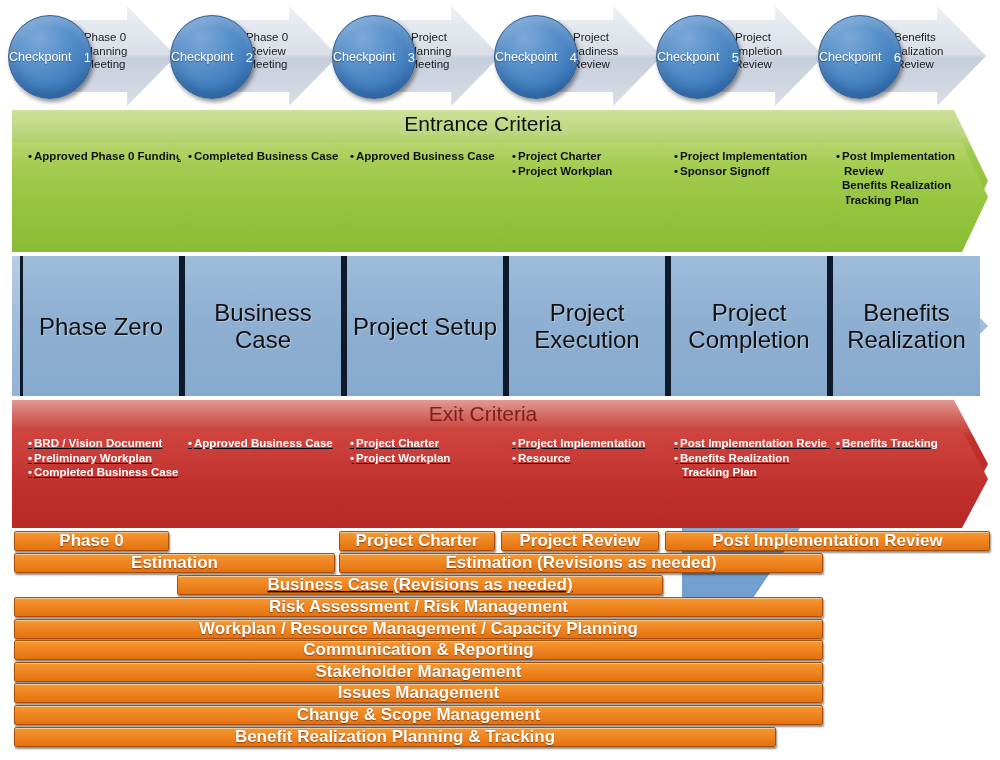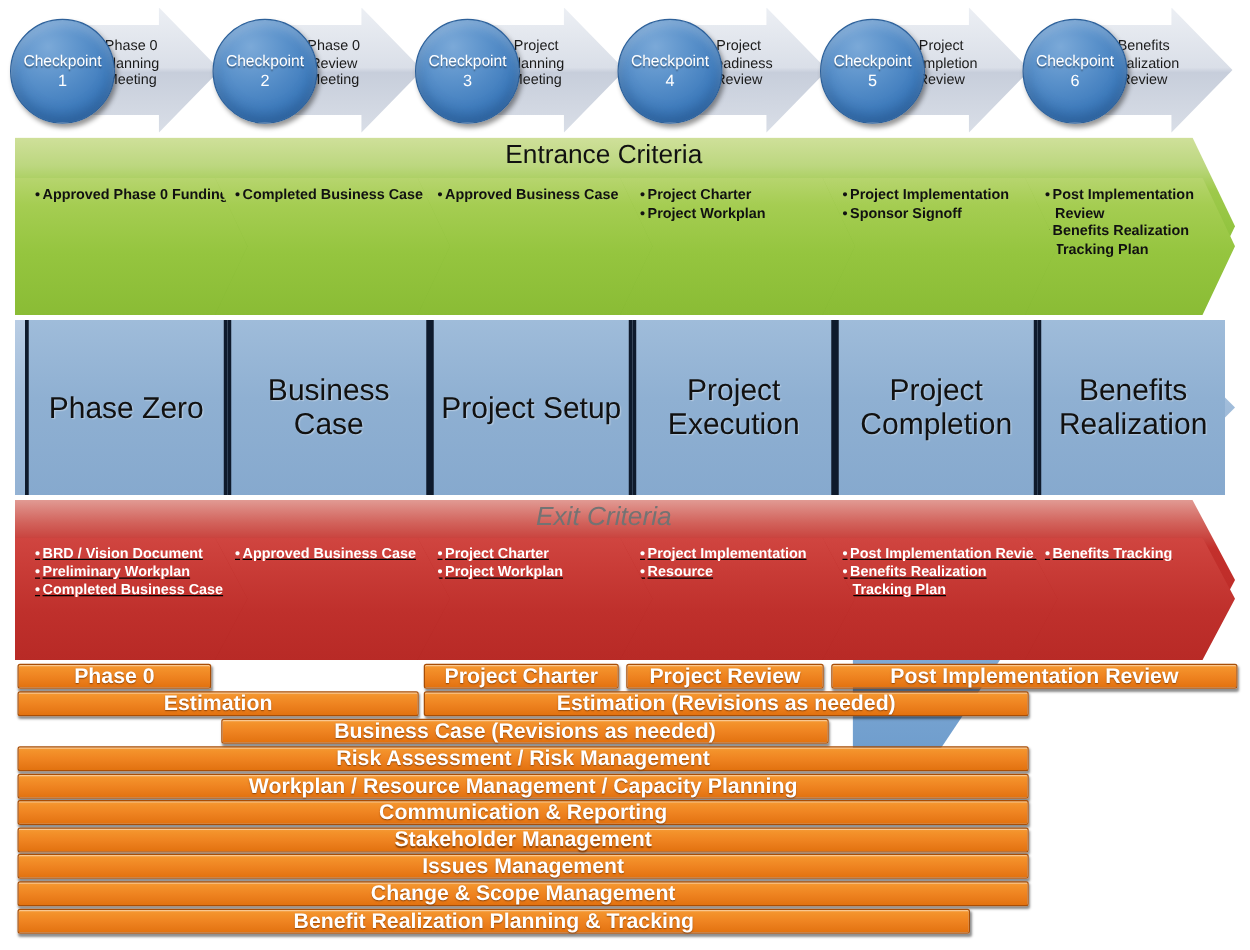--- a/index.html
+++ b/index.html
@@ -36,42 +36,42 @@
     color: #1a1a1a; z-index: 4;
   }
   .cp-circle {
     position: absolute; left: 0px; top: 9px;
     width: 84px; height: 84px; border-radius: 50%;
     background:
       radial-gradient(circle at 36% 26%, #7ba9d8 0%, #5b92cb 34%, #3f7cbd 66%, #2e66a5 100%);
     border: 1px solid #2d6099;
     box-shadow: 2px 3px 4px rgba(0,0,0,0.42), inset 0 -6px 10px rgba(20,60,110,0.35), inset 0 5px 8px rgba(255,255,255,0.25);
     z-index: 5;
-    display: flex; flex-direction: column; align-items: center; justify-content: center;
+    display: flex; align-items: center; justify-content: space-between;
   }
   .cp-circle .cp-t {
     color: #ffffff; font-size: 12.5px; line-height: 15px; text-align: center;
     text-shadow: 0 1px 1px rgba(0,0,0,0.35);
   }
   .cp-circle .cp-n { color: #ffffff; font-size: 13px; line-height: 15px; }
 
   
   .green-band { position: absolute; left: 12px; top: 110px; width: 976px; height: 106px; }
   .green-arrow-bg {
     position: absolute; left: 0; top: 0; width: 976px; height: 142px;
     background: linear-gradient(180deg, #cfe09a 0%, #bcd77f 16%, #9ec94b 30%, #8ec23b 60%, #83b932 100%);
     -webkit-clip-path: polygon(0 0, 942px 0, 976px 71px, 942px 142px, 0 142px);
     clip-path: polygon(0 0, 942px 0, 976px 71px, 942px 142px, 0 142px);
     filter: drop-shadow(3px 4px 3px rgba(0,0,0,0.42));
   }
   .band-title {
     position: absolute; left: 0; top: 2px; width: 942px;
     text-align: center; font-size: 21px; color: #111; z-index: 6;
   }
-  .band-title.light { color: #737373; font-style: italic; }
+  .band-title.light { color: #7f1d1d; }
   .green-seg-wrap { position: absolute; left: 0; top: 32px; width: 976px; height: 110px; z-index: 4; }
   .gseg {
     position: absolute; top: 0; height: 110px;
     background: linear-gradient(180deg, #b7d56f 0%, #a5cd52 20%, #95c53f 55%, #8abc35 100%);
     -webkit-clip-path: polygon(0 0, calc(100% - 26px) 0, 100% 50%, calc(100% - 26px) 100%, 0 100%, 26px 50%);
     clip-path: polygon(0 0, calc(100% - 26px) 0, 100% 50%, calc(100% - 26px) 100%, 0 100%, 26px 50%);
     filter: drop-shadow(1px 1px 1px rgba(0,0,0,0.25));
   }
   .gseg.first {
     -webkit-clip-path: polygon(0 0, calc(100% - 26px) 0, 100% 50%, calc(100% - 26px) 100%, 0 100%);
@@ -359,21 +359,21 @@
       </div>
       <div class="obar" style="left: 665px; width: 325px; top: 531px;">
         <span>Post Implementation Review</span>
       </div>
       <div class="obar" style="left: 14px; width: 321px; top: 553px;">
         <span>Estimation</span>
       </div>
       <div class="obar" style="left: 339px; width: 484px; top: 553px;">
         <span>Estimation (Revisions as needed)</span>
       </div>
-      <div class="obar" style="left: 177px; width: 486px; top: 575px;">
+      <div class="obar" style="left: 177px; width: 486px; top: 575px; text-decoration: underline;">
         <span>Business Case (Revisions as needed)</span>
       </div>
       <div class="obar" style="left: 14px; width: 809px; top: 597px;">
         <span>Risk Assessment / Risk Management</span>
       </div>
       <div class="obar" style="left: 14px; width: 809px; top: 619px; align-items: center;">
         <span>Workplan / Resource Management / Capacity Planning</span>
       </div>
       <div class="obar" style="left: 14px; width: 809px; top: 640px;">
         <span>Communication &amp; Reporting</span>

